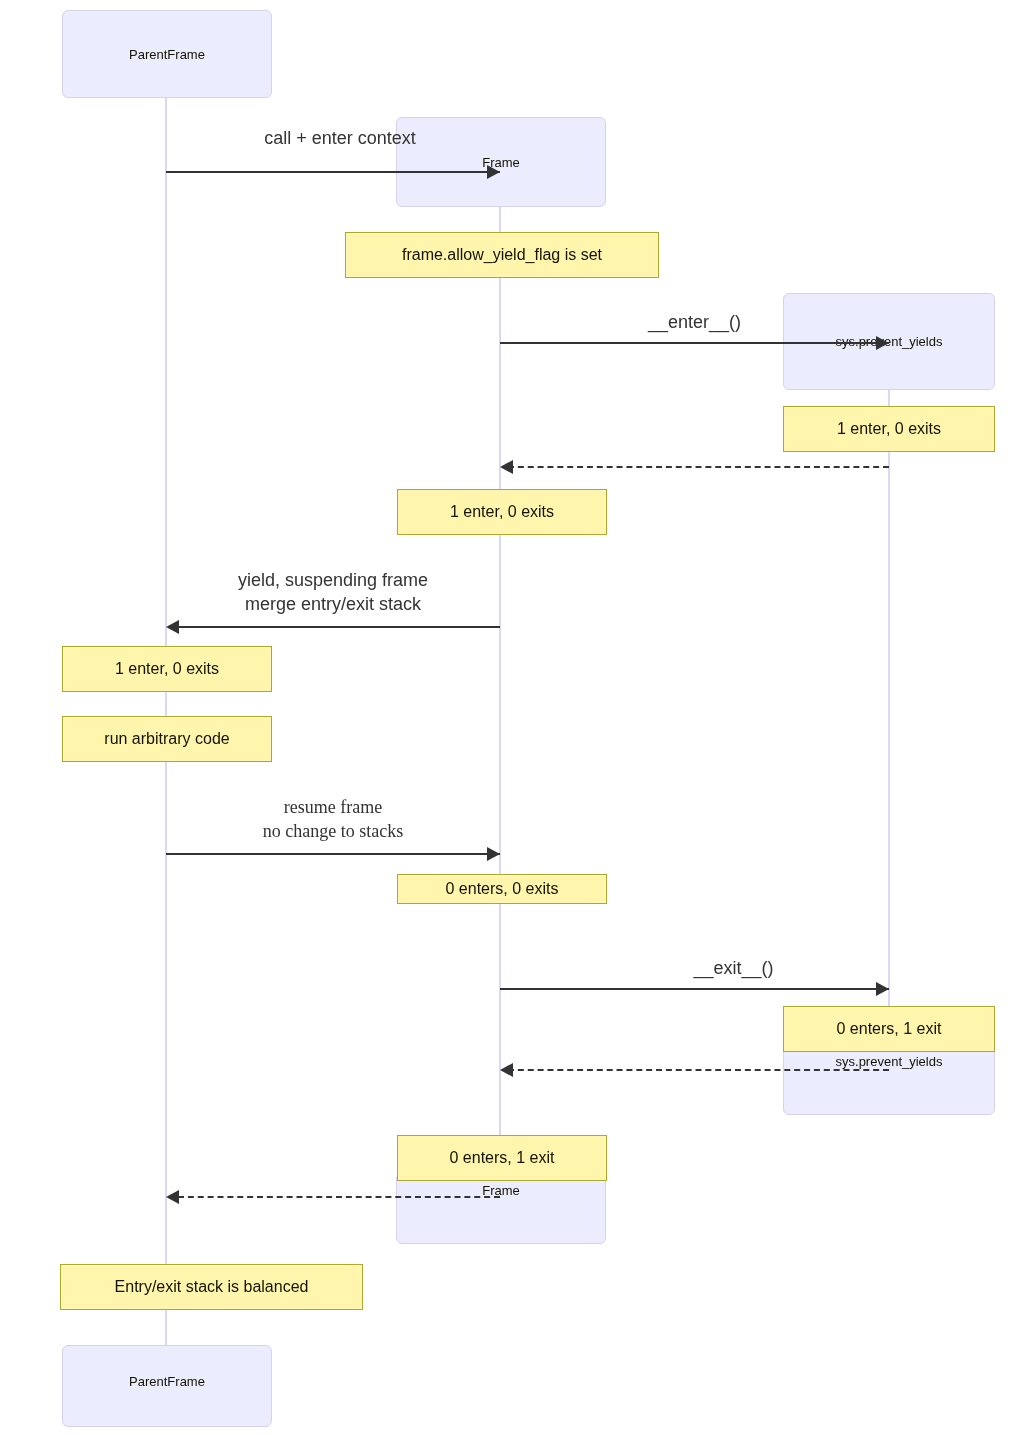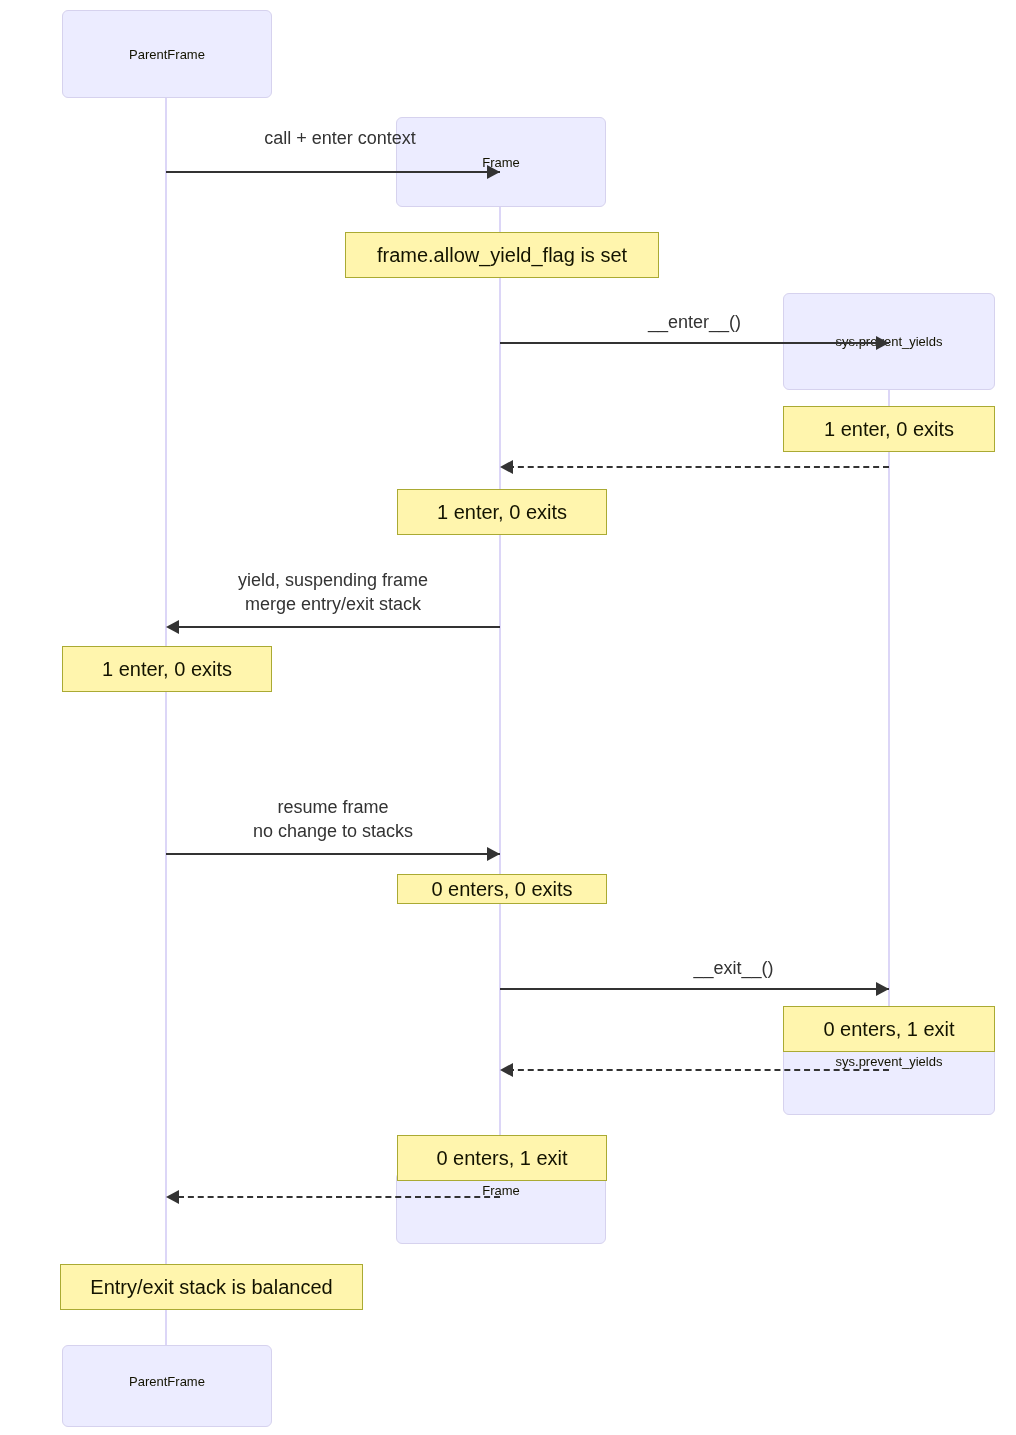--- a/index.html
+++ b/index.html
@@ -49,21 +49,21 @@
   
   .note {
     position: absolute;
     box-sizing: border-box;
     background: #fff5ad;
     border: 1px solid #aaaa33;
     display: flex;
     align-items: center;
     justify-content: center;
     color: #131300;
-    font-size: 20px;
+    font-size: 16px;
     z-index: 6;
     white-space: nowrap;
   }
   
   .msg-line {
     position: absolute;
     height: 0;
     border-top: 2px solid #333333;
     z-index: 4;
   }
@@ -140,21 +140,21 @@
   <div class="msg-line dashed" style="left:508px; top:466px; width:381px;"></div>
   <div class="arrowhead left" style="left:500px; top:460px;"></div>
 
   <div class="msg-line" style="left:178px; top:626px; width:322px;"></div>
   <div class="arrowhead left" style="left:166px; top:620px;"></div>
   <div class="msg-label" style="left:166px; top:568px; width:334px; text-align:center;">yield, suspending frame
 merge entry/exit stack</div>
 
   <div class="msg-line" style="left:166px; top:853px; width:334px;"></div>
   <div class="arrowhead right" style="left:487px; top:847px;"></div>
-  <div class="msg-label" style="left:166px; top:795px; width:334px; text-align:center;">resume frame
+  <div class="msg-label" style="left:166px; top:795px; width:334px; text-align:center;font-family:Liberation Serif, serif;">resume frame
 no change to stacks</div>
 
   <div class="msg-line" style="left:500px; top:988px; width:389px;"></div>
   <div class="arrowhead right" style="left:876px; top:982px;"></div>
   <div class="msg-label" style="left:500px; top:956px; width:467px; text-align:center;">__exit__()</div>
 
   <div class="msg-line dashed" style="left:508px; top:1069px; width:381px;"></div>
   <div class="arrowhead left" style="left:500px; top:1063px;"></div>
 
   <div class="msg-line dashed" style="left:178px; top:1196px; width:322px;"></div>
@@ -169,20 +169,23 @@
   </div>
 
   <div class="note" style="left:397px; top:489px; width:210px; height:46px;">
     <span>1 enter, 0 exits</span>
   </div>
 
   <div class="note" style="left:62px; top:646px; width:210px; height:46px;">
     <span>1 enter, 0 exits</span>
   </div>
 
+  <div class="note" style="left:62px; top:716px; width:210px; height:46px;">
+    <span>run arbitrary code</span>
+  </div>
 
   <div class="note" style="left:397px; top:874px; width:210px; height:30px;">
     <span>0 enters, 0 exits</span>
   </div>
 
   <div class="note" style="left:783px; top:1006px; width:212px; height:46px;">
     <span>0 enters, 1 exit</span>
   </div>
 
   <div class="note" style="left:397px; top:1135px; width:210px; height:46px;">

